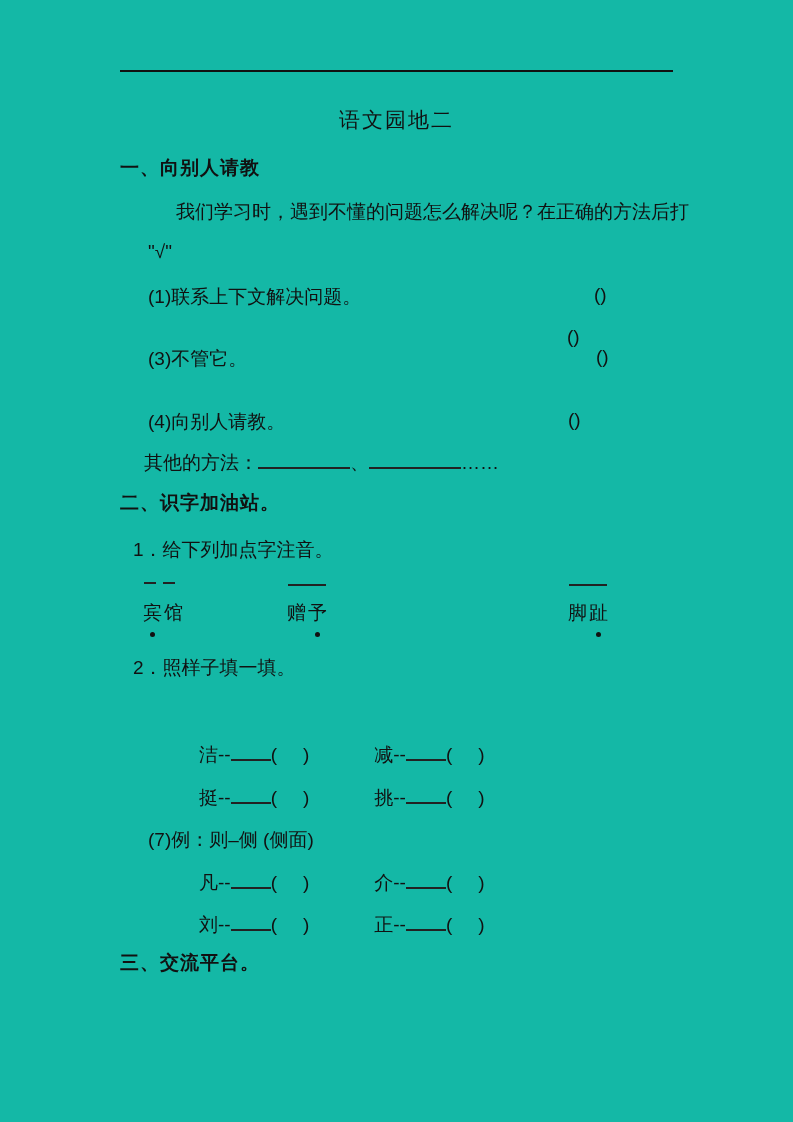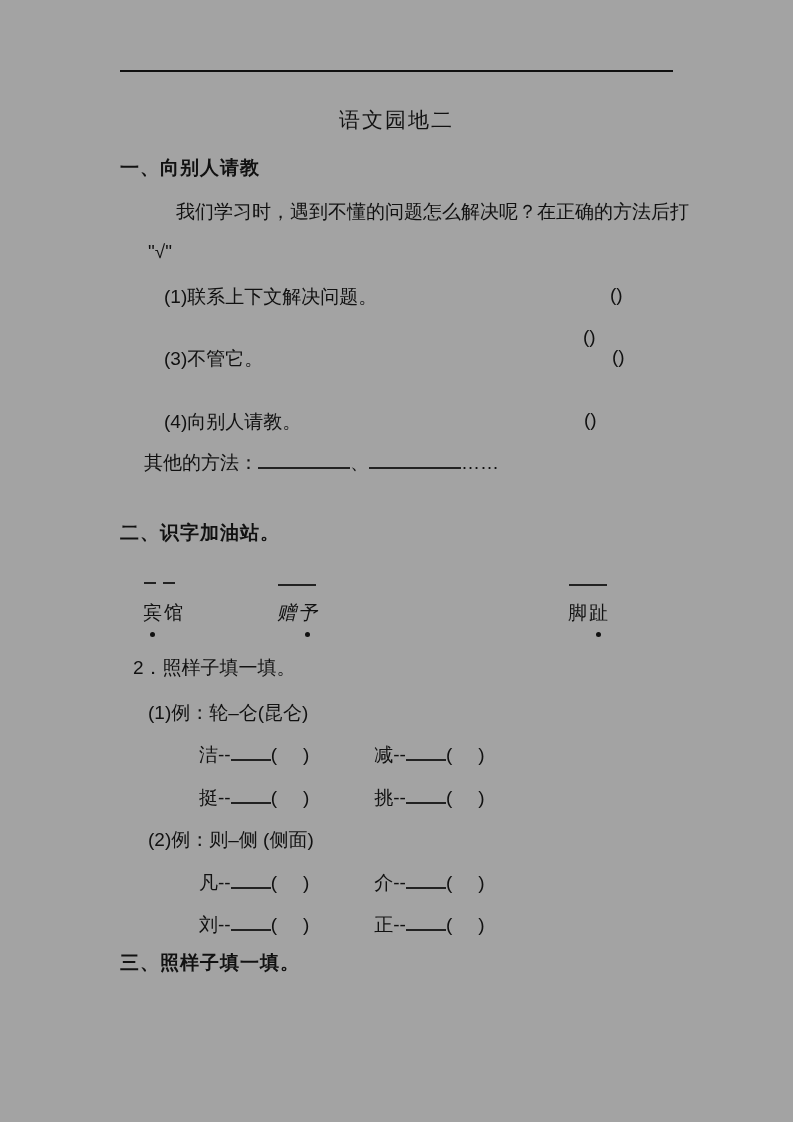--- a/index.html
+++ b/index.html
@@ -1,31 +1,31 @@
 <!DOCTYPE html>
 <html><head>
 <meta charset="utf-8">
 <style>
   html,body{margin:0;padding:0;background:#888;}
   .page{
     position:relative;
     width:793px;height:1122px;
     margin:0 auto;
-    background:#a3a3a3;
+    background:#14b8a6;
     font-family:"Liberation Sans","DejaVu Sans",sans-serif;
     color:#111111;
     font-size:19px;
     overflow:hidden;
   }
   .abs{position:absolute;white-space:nowrap;}
   .rule{position:absolute;background:#111;height:2px;}
   .title{left:0;width:100%;text-align:center;font-size:21px;letter-spacing:2px;}
   .h{font-weight:bold;letter-spacing:1px;}
   
-  .opt{left:148px;width:520px;margin-left:16px;}
+  .opt{left:148px;width:520px;}
   .opt .mark{position:absolute;top:0;}
   
   .ublank{display:inline-block;border-bottom:2px solid #222;height:15px;vertical-align:baseline;}
   .w40{width:40px;}
   .w92{width:92px;}
   
   .pwrow{position:absolute;left:120px;top:568px;width:553px;height:86px;}
   .pw{position:absolute;top:0;width:44px;height:84px;}
   .pblank{position:absolute;top:4px;left:2px;width:38px;height:12px;}
   .pblank.blank-line{border-bottom:2px solid #222;}
@@ -68,65 +68,65 @@
   </div>
   <div class="abs opt" style="top:409px;">
     <span>(4)向别人请教。</span>
     <span class="mark" style="left:420px;">()</span>
   </div>
 
   <div class="abs" style="top:450px;left:144px;">
     <span>其他的方法：</span><span class="ublank w92"></span><span>、</span><span class="ublank w92"></span><span>……</span>
   </div>
 
-  <div class="abs h" style="top:490px;left:120px;margin-top:30px;">二、识字加油站。</div>
+  <div class="abs h" style="top:490px;left:120px;">二、识字加油站。</div>
 
+  <div class="abs" style="top:537px;left:133px;">1．给下列加点字注音。</div>
 
   <div class="pwrow">
     <div class="pw" style="left:22px;">
       <span class="pblank blank-dashes">
           <i></i>
           <i></i>
         </span>
       <span class="pchars"><span>宾</span><span>馆</span></span>
       <span class="dotmark" style="left: 8px;"></span>
     </div>
-    <div class="pw" style="left:156px;font-style:italic;">
+    <div class="pw" style="left:166px;">
       <span class="pblank blank-line"></span>
       <span class="pchars"><span>赠</span><span>予</span></span>
       <span class="dotmark" style="left: 29px;"></span>
     </div>
     <div class="pw" style="left:447px;">
       <span class="pblank blank-line"></span>
       <span class="pchars"><span>脚</span><span>趾</span></span>
       <span class="dotmark" style="left: 29px;"></span>
     </div>
   </div>
 
   <div class="abs" style="top:655px;left:133px;">2．照样子填一填。</div>
 
-  <div class="abs" style="top:700px;left:148px;">(1)例：轮–仑(昆仑)</div>
 
   <div class="abs fillrow" style="top:742px;">
     <span class="fill-item"><span>洁</span><span class="conn">--</span><span class="ublank w40"></span><span>(</span><span class="pgap"></span><span>)</span></span>
     <span class="fill-item"><span>减</span><span class="conn">--</span><span class="ublank w40"></span><span>(</span><span class="pgap"></span><span>)</span></span>
   </div>
 
   <div class="abs fillrow" style="top:785px;">
     <span class="fill-item"><span>挺</span><span class="conn">--</span><span class="ublank w40"></span><span>(</span><span class="pgap"></span><span>)</span></span>
     <span class="fill-item"><span>挑</span><span class="conn">--</span><span class="ublank w40"></span><span>(</span><span class="pgap"></span><span>)</span></span>
   </div>
 
-  <div class="abs" style="top:827px;left:148px;">(2)例：则–侧 (侧面)</div>
+  <div class="abs" style="top:827px;left:148px;">(7)例：则–侧 (侧面)</div>
 
   <div class="abs fillrow" style="top:870px;">
     <span class="fill-item"><span>凡</span><span class="conn">--</span><span class="ublank w40"></span><span>(</span><span class="pgap"></span><span>)</span></span>
     <span class="fill-item"><span>介</span><span class="conn">--</span><span class="ublank w40"></span><span>(</span><span class="pgap"></span><span>)</span></span>
   </div>
 
   <div class="abs fillrow" style="top:912px;">
     <span class="fill-item"><span>刘</span><span class="conn">--</span><span class="ublank w40"></span><span>(</span><span class="pgap"></span><span>)</span></span>
     <span class="fill-item"><span>正</span><span class="conn">--</span><span class="ublank w40"></span><span>(</span><span class="pgap"></span><span>)</span></span>
   </div>
 
-  <div class="abs h" style="top:950px;left:120px;">三、照样子填一填。</div>
+  <div class="abs h" style="top:950px;left:120px;">三、交流平台。</div>
 
 </div>
 
 </body></html>

